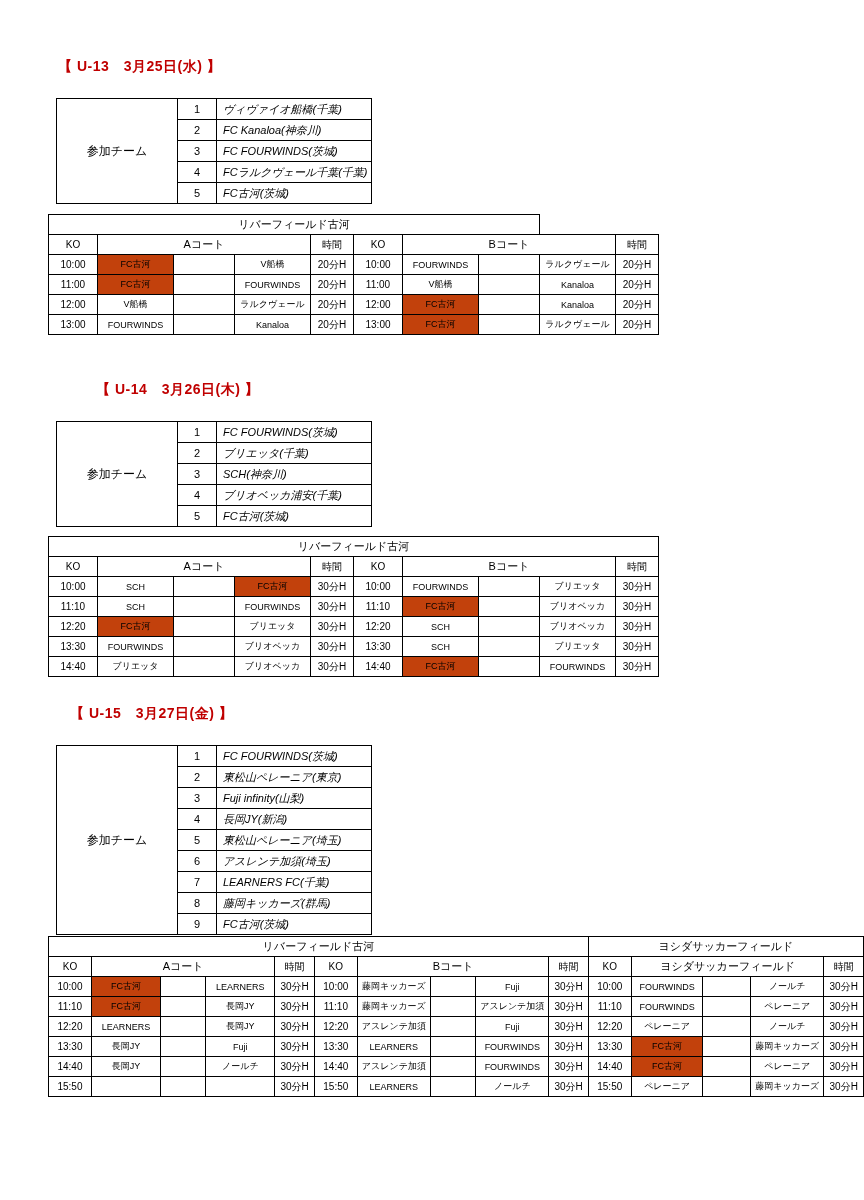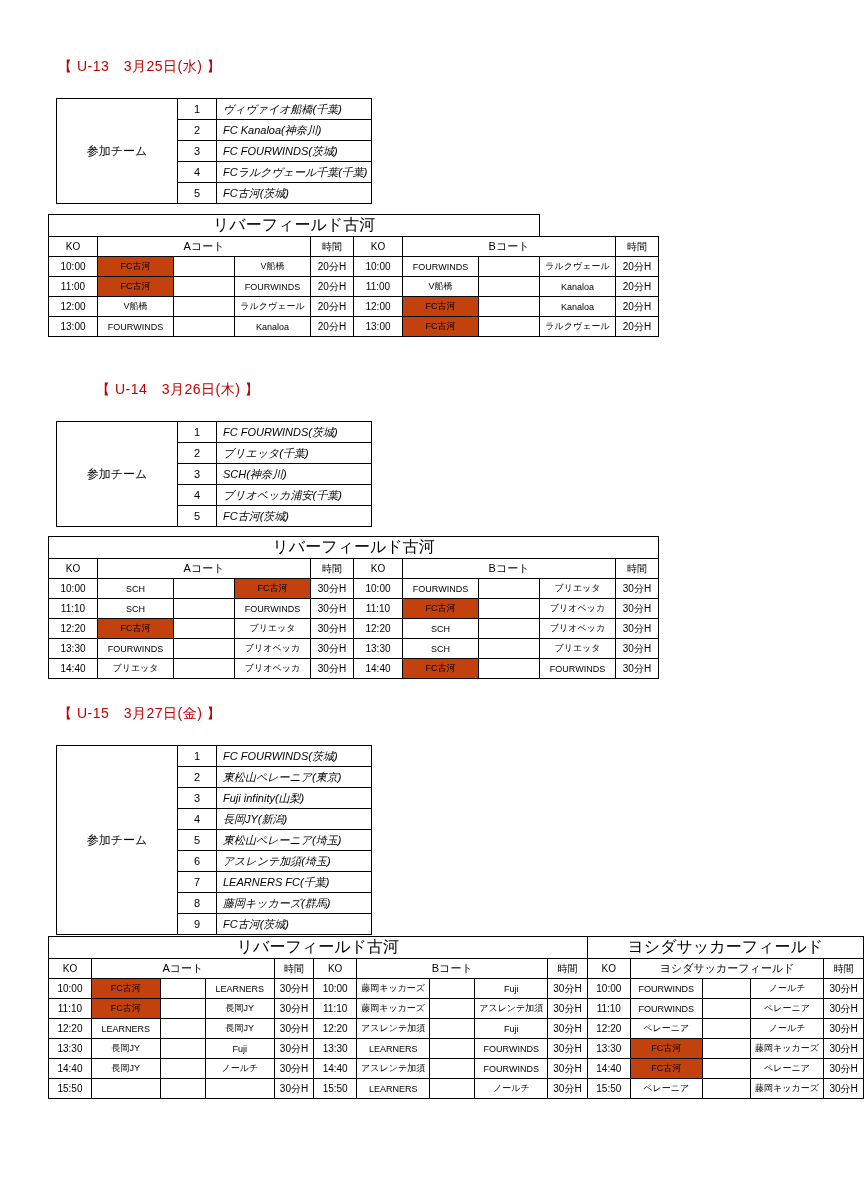--- a/index.html
+++ b/index.html
@@ -17,21 +17,21 @@
   .page {
     position: relative;
     width: 864px;
     height: 1200px;
     box-sizing: border-box;
     padding: 0;
   }
   .section-title {
     color: #c00000;
     font-size: 14px;
-    font-weight: normal;
+    font-weight: bold;
     letter-spacing: 0.5px;
   }
   table {
     border-collapse: collapse;
     table-layout: fixed;
   }
   td, th {
     border: 1px solid #000000;
     font-weight: normal;
     font-size: 10px;
@@ -52,21 +52,21 @@
   }
   .teams-table td.name {
     width: 148px;
     text-align: left;
     padding-left: 6px;
     font-size: 11px;
     height: 20px;
     font-style: italic;
   }
   .sched-title {
-    font-size: 16px;
+    font-size: 11px;
   }
   .hl {
     background: #c2410c;
   }
   .blk {
     position: absolute;
   }
   
   .sched td.ko { width: 48px; font-size: 10px; }
   .sched td.team { width: 75px; font-size: 9px; }
@@ -280,21 +280,21 @@
         <td class="ko">14:40</td>
         <td class="team hl">FC古河</td>
         <td class="mid"></td>
         <td class="team">FOURWINDS</td>
         <td class="time">30分H</td>
       </tr>
     </tbody>
       </table>
   </div>
 
-  <div class="blk" style="left:58px; top:705px;">
+  <div class="blk" style="left:70px; top:705px;">
     <div class="section-title">【 U-15　3月27日(金) 】</div>
   </div>
 
   <div class="blk" style="left:56px; top:745px;">
     <table class="teams-table">
       <tbody>
           <tr>
         <td class="label" rowspan="9">参加チーム</td>
         <td class="num">1</td>
         <td class="name">FC FOURWINDS(茨城)</td>

